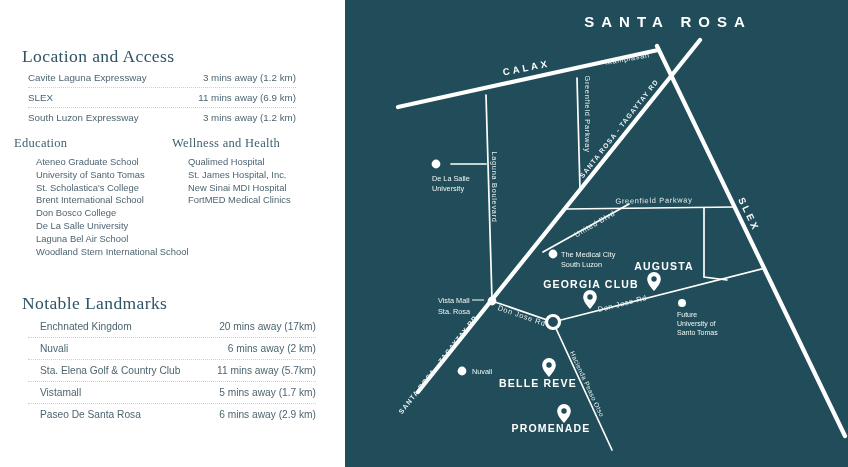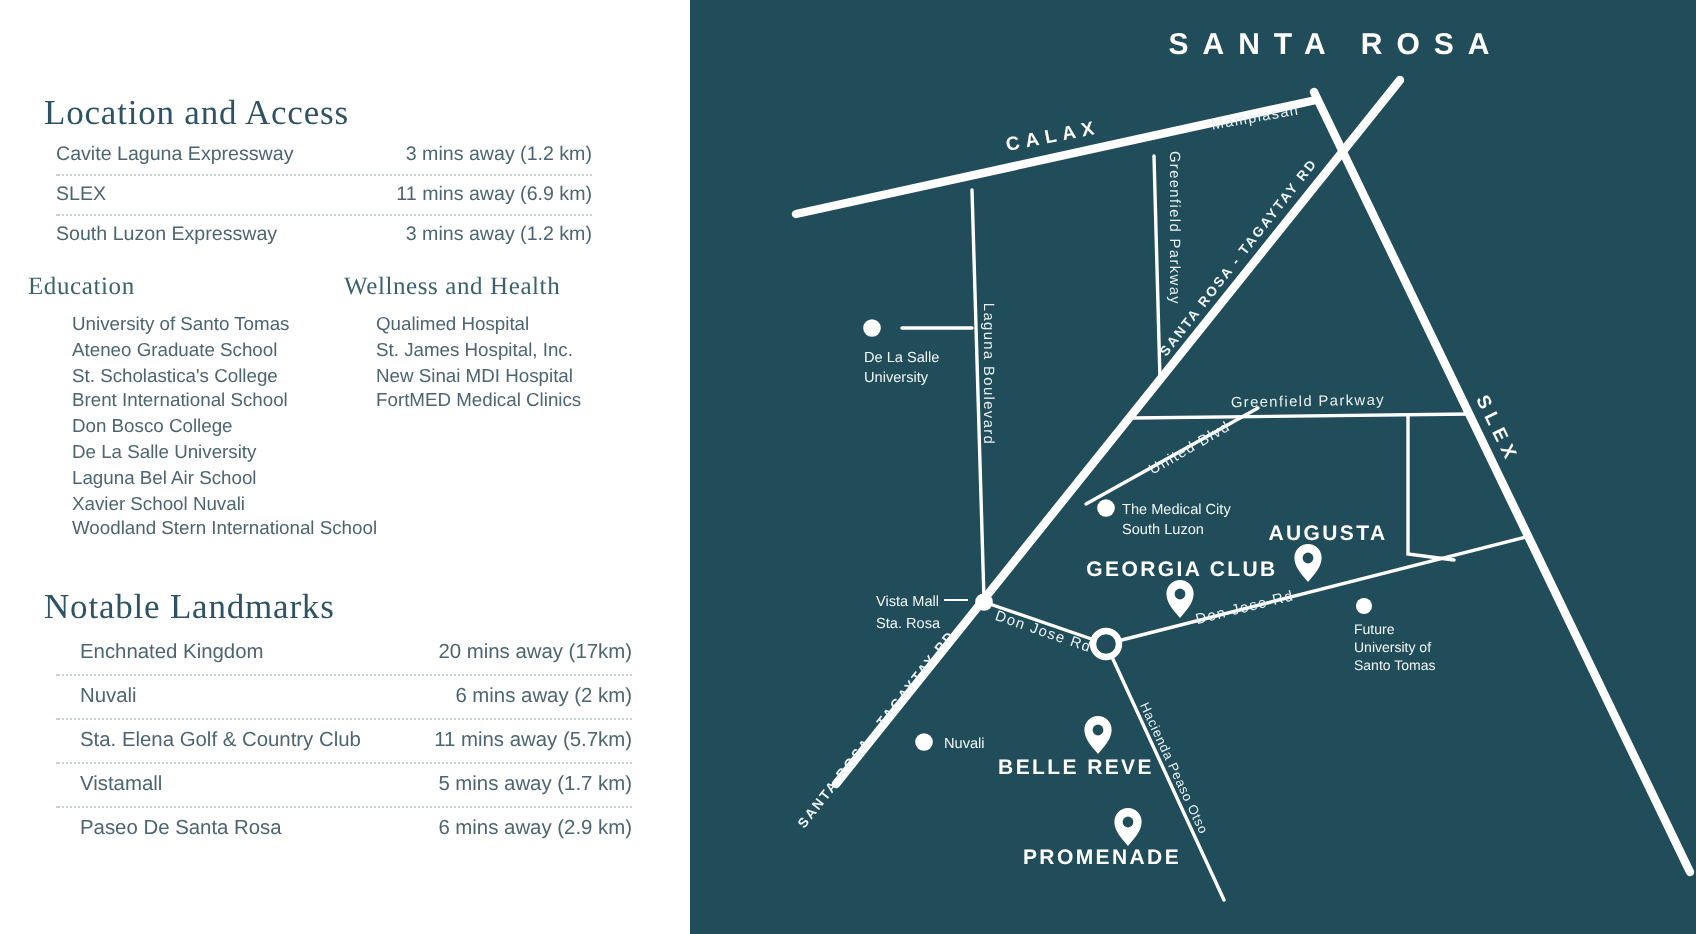--- a/index.html
+++ b/index.html
@@ -83,35 +83,34 @@
         <div class="t-row">
           <span class="t-name">South Luzon Expressway</span>
           <span class="t-dist">3 mins away (1.2 km)</span>
         </div>
       </div>
 
     <div class="sub-block" id="education-block">
       <div class="sub-title">Education</div>
       <ul class="plain-list">
 
+          <li>Ateneo Graduate School</li>
+
           <li>University of Santo Tomas</li>
 
-          <li>Ateneo Graduate School</li>
-
           <li>St. Scholastica's College</li>
 
           <li>Brent International School</li>
 
           <li>Don Bosco College</li>
 
           <li>De La Salle University</li>
 
           <li>Laguna Bel Air School</li>
 
-          <li>Xavier School Nuvali</li>
 
           <li>Woodland Stern International School</li>
         </ul>
     </div>
 
     <div class="sub-block" id="wellness-block">
       <div class="sub-title">Wellness and Health</div>
       <ul class="plain-list">
 
           <li>Qualimed Hospital</li>

